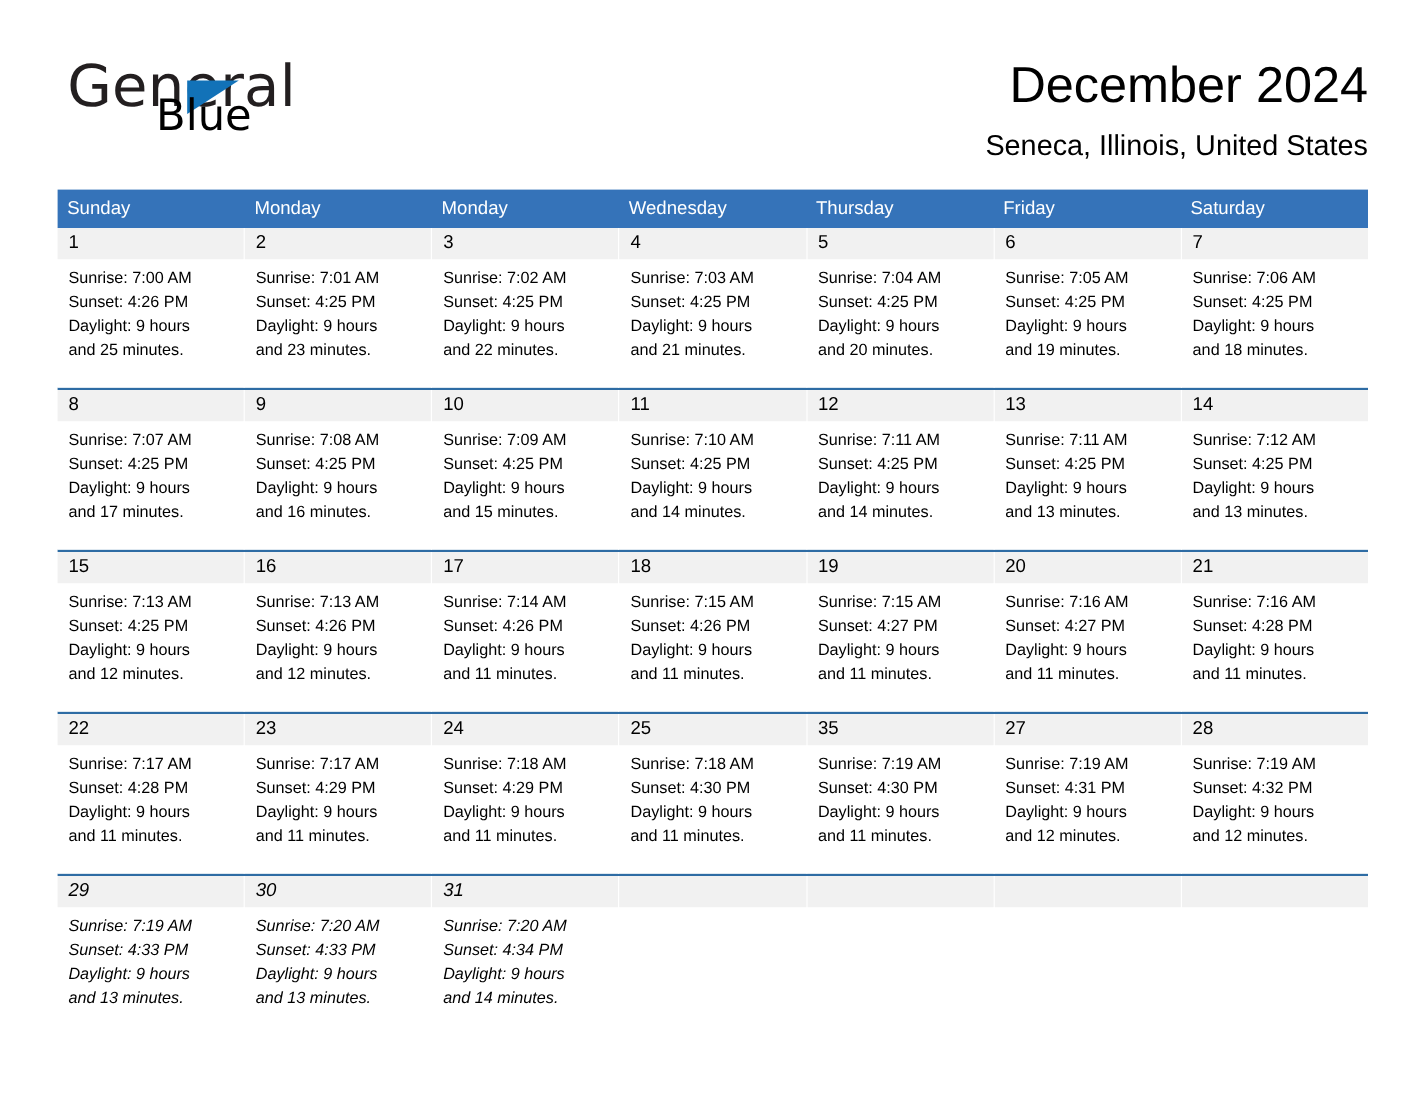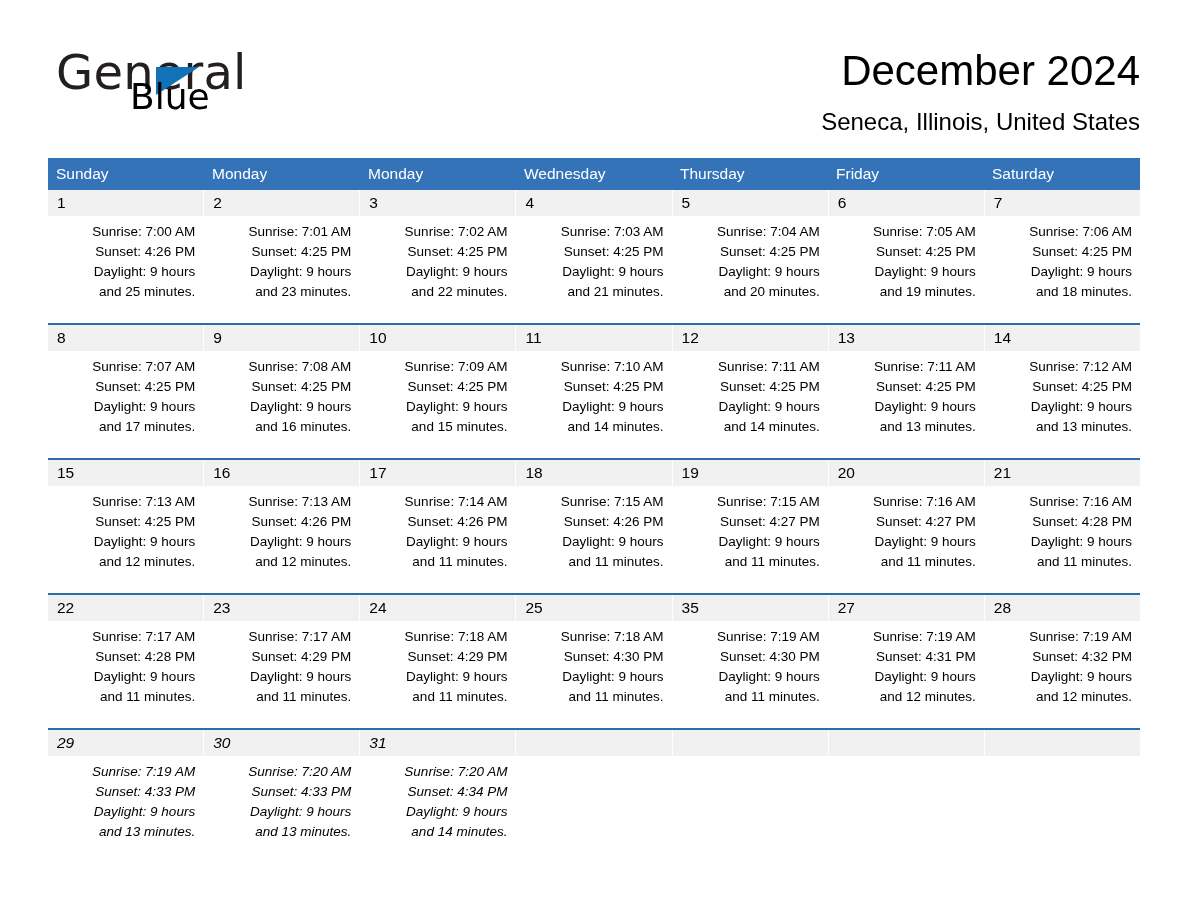--- a/index.html
+++ b/index.html
@@ -141,21 +141,20 @@
     color: #000000;
   }
   .day-cell.empty .day-num-band {
     background: #f1f1f1;
   }
   .day-info {
     padding: 6px 8px 0 9px;
     font-size: 13.5px;
     line-height: 20px;
     color: #000000;
-    text-align: right;
   }
   .day-info div { white-space: nowrap; }
 </style>
 </head>
 <body>
 
 <div class="page">
 
   <div class="header">
 

